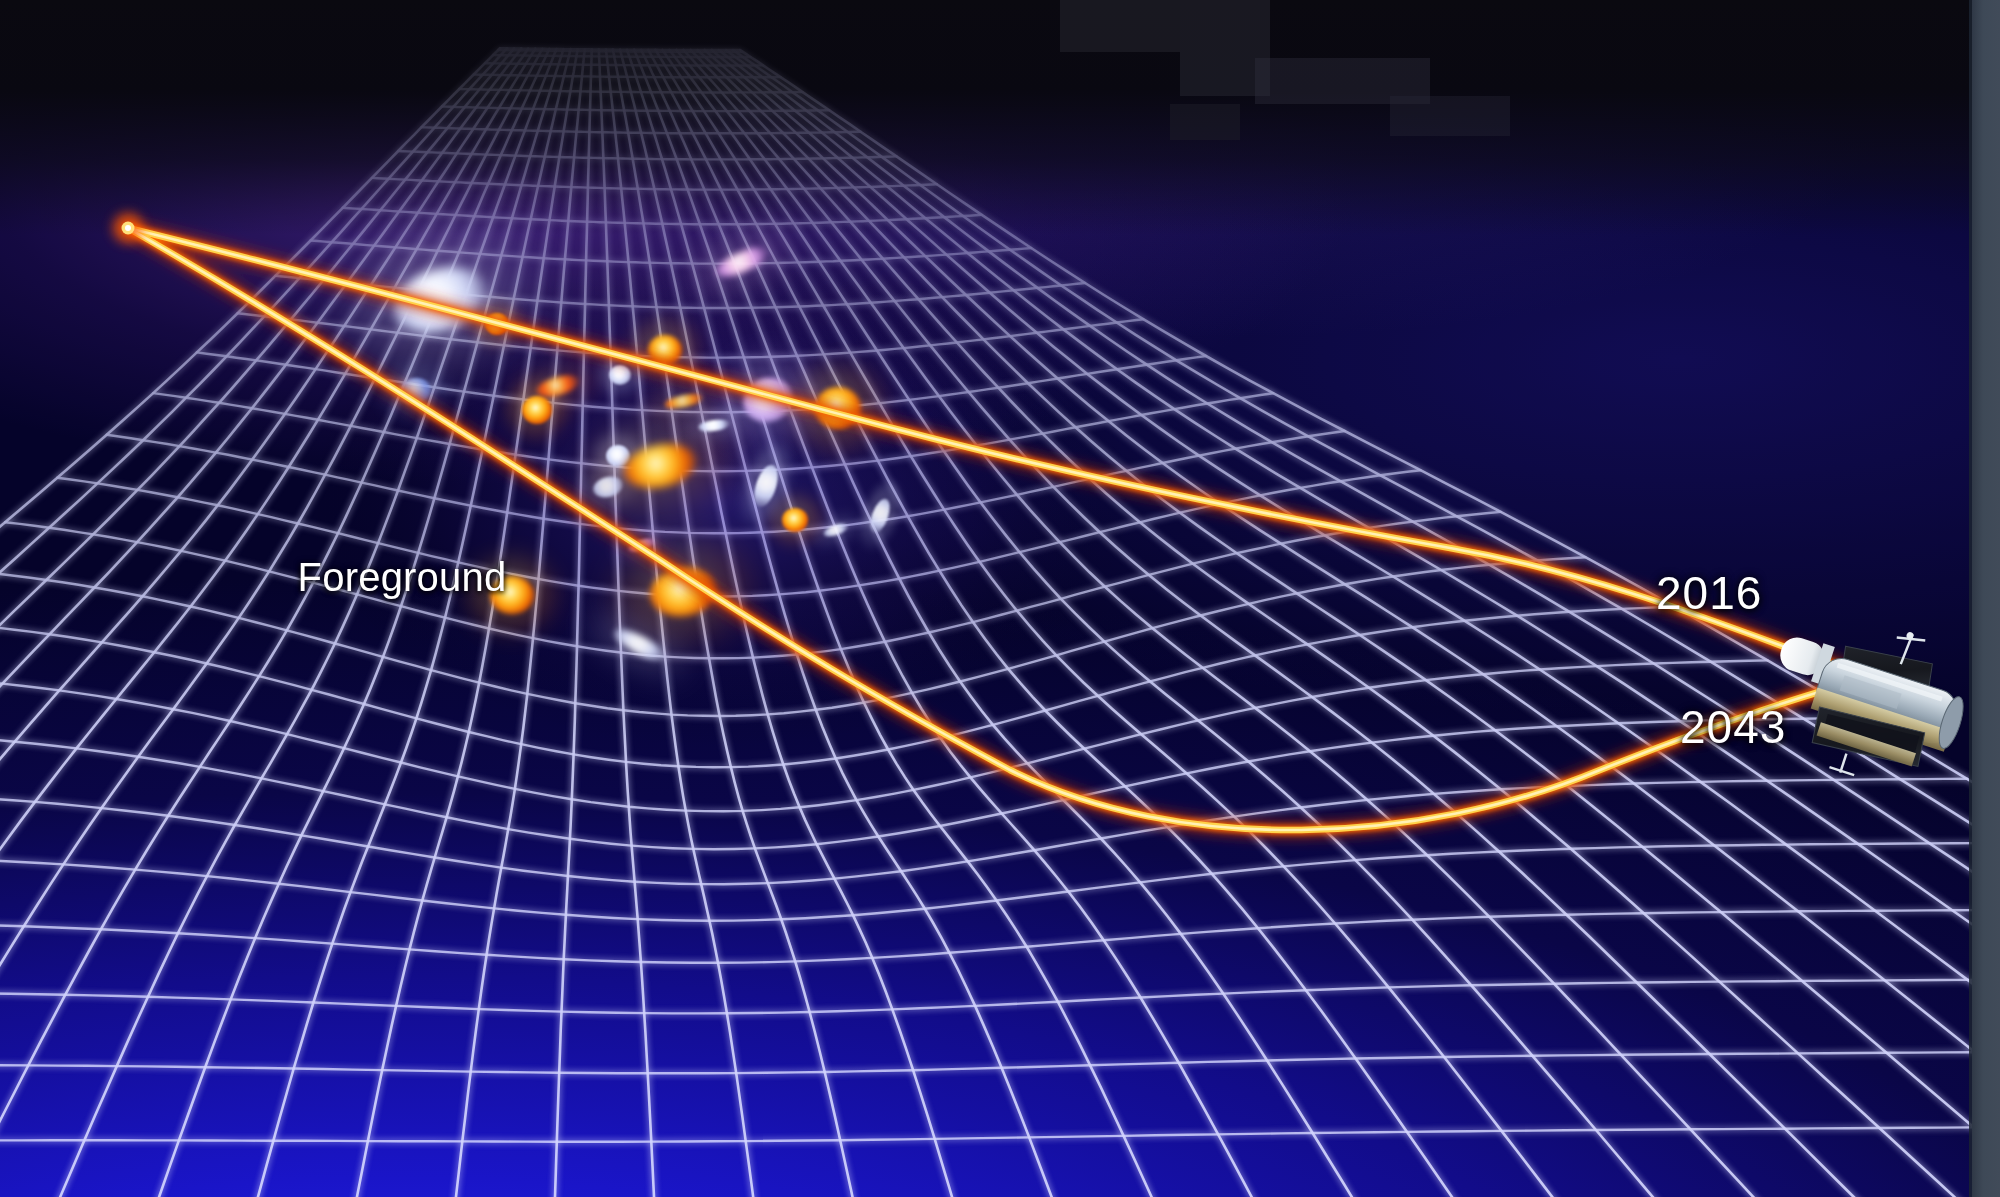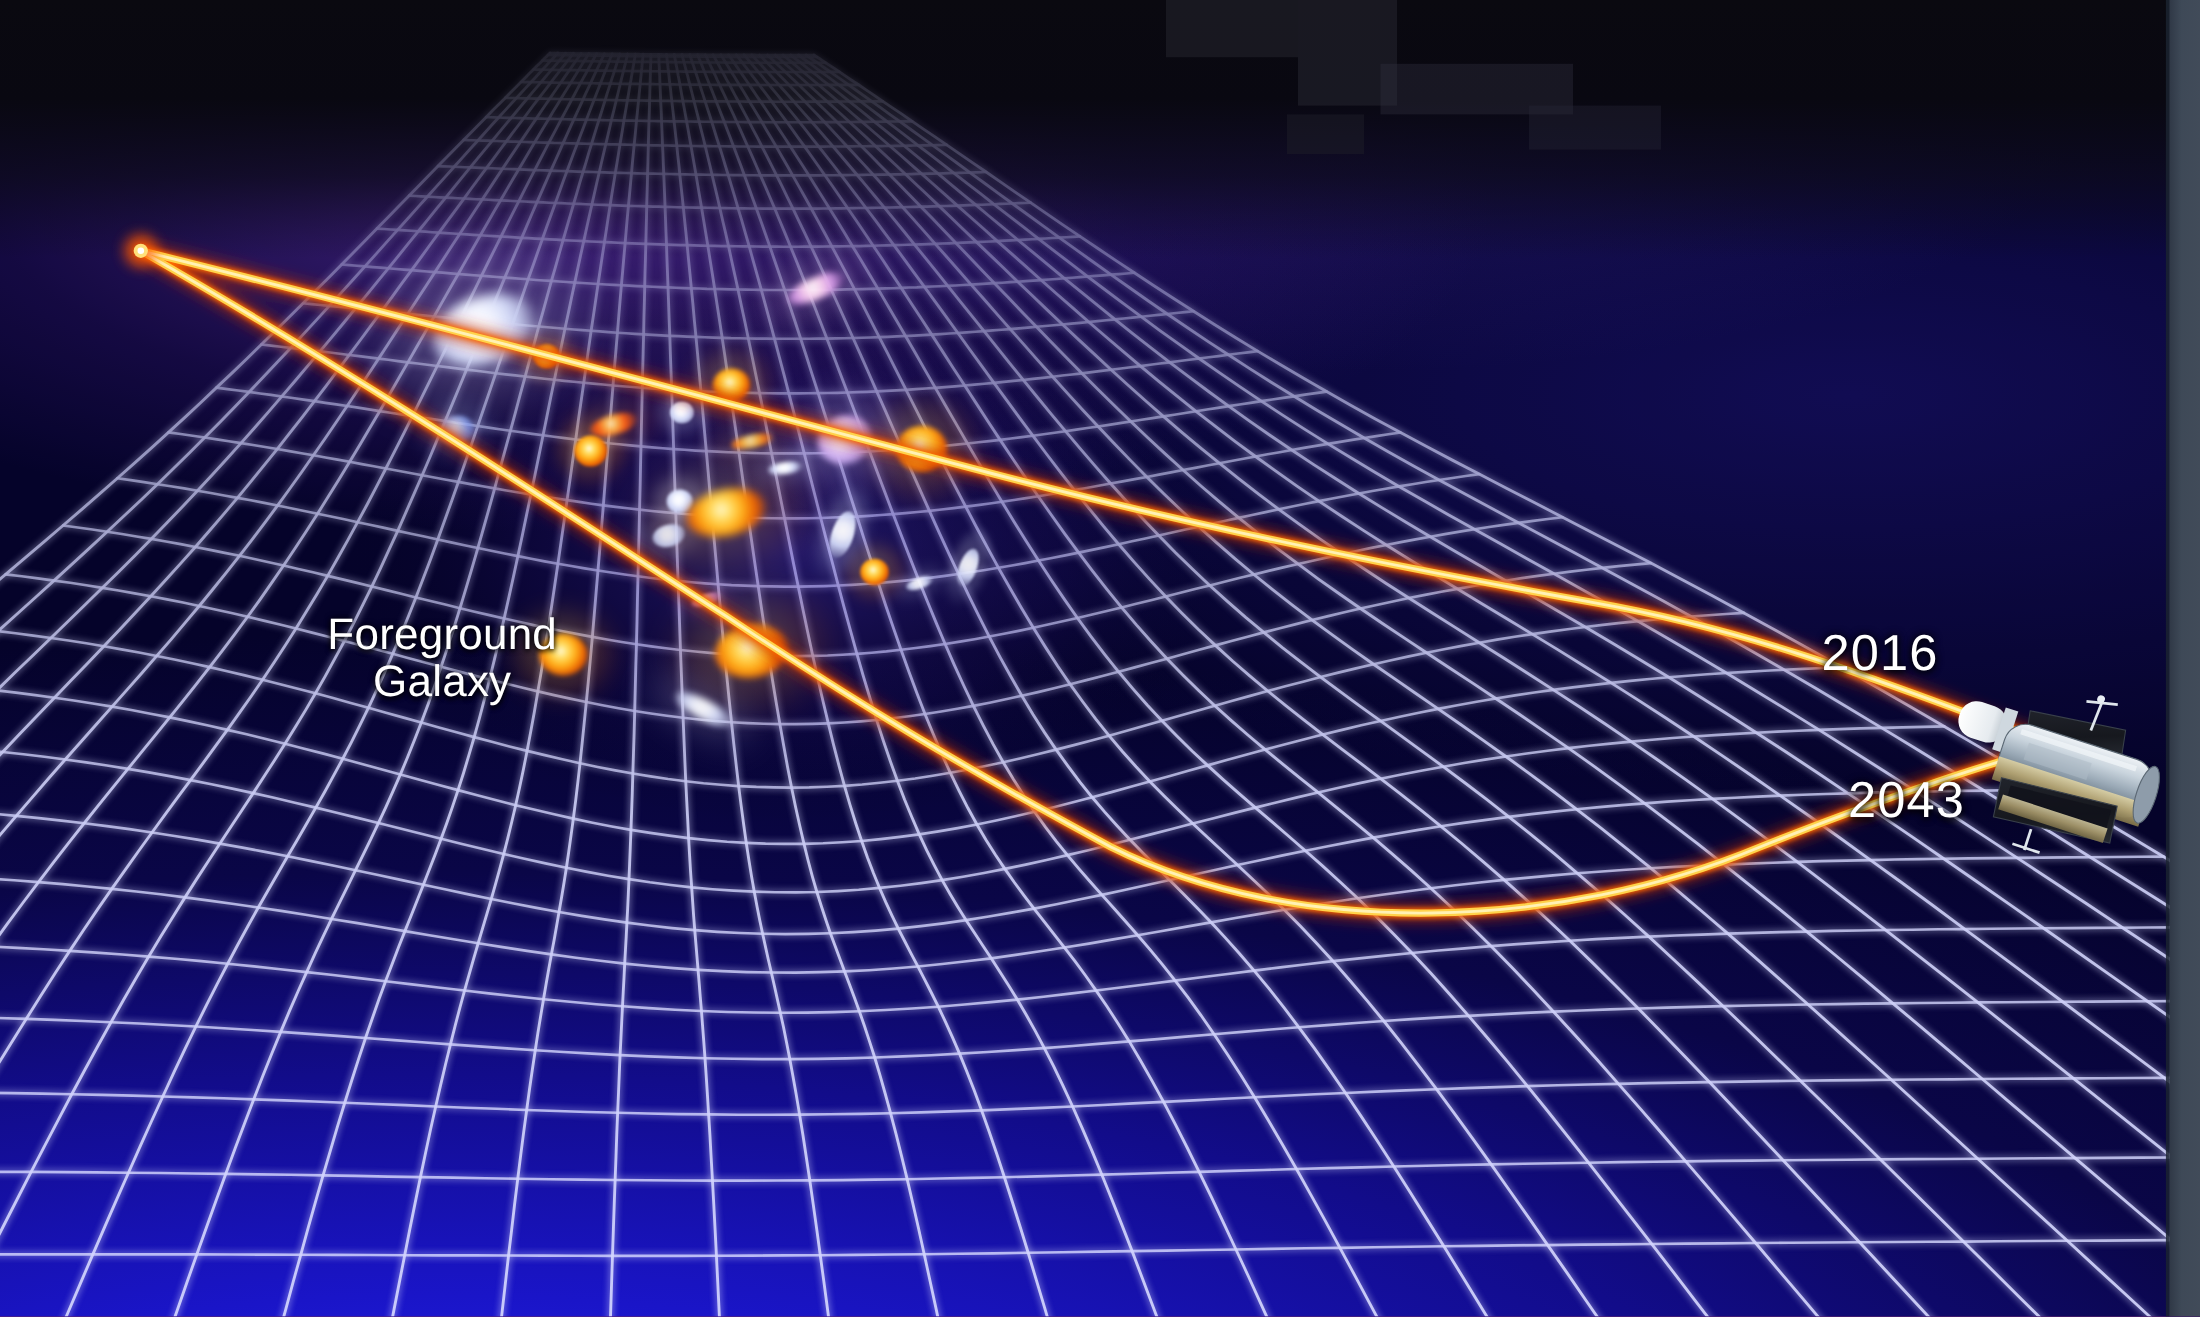--- a/index.html
+++ b/index.html
@@ -260,21 +260,20 @@
 
       <g>
         <circle cx="128" cy="228" r="15" fill="#ff5a00" opacity=".75" filter="url(#pointGlow)"></circle>
         <circle cx="128" cy="228" r="6.5" fill="#ffe07a"></circle>
         <circle cx="128" cy="228" r="3" fill="#ffffff"></circle>
       </g>
     </svg>
 
     <div id="cluster-label">
       <div>Foreground</div>
-      <div>Galaxy</div>
     </div>
 
     <div class="year" id="year-2016">2016</div>
     <div class="year" id="year-2037">2043</div>
 
     <div id="telescope">
       <svg viewBox="0 0 215 170" width="215" height="170">
         <defs>
           <linearGradient id="tubeG" x1="0" y1="0" x2="0" y2="1">
             <stop offset="0%" stop-color="#eef2f6"></stop>

